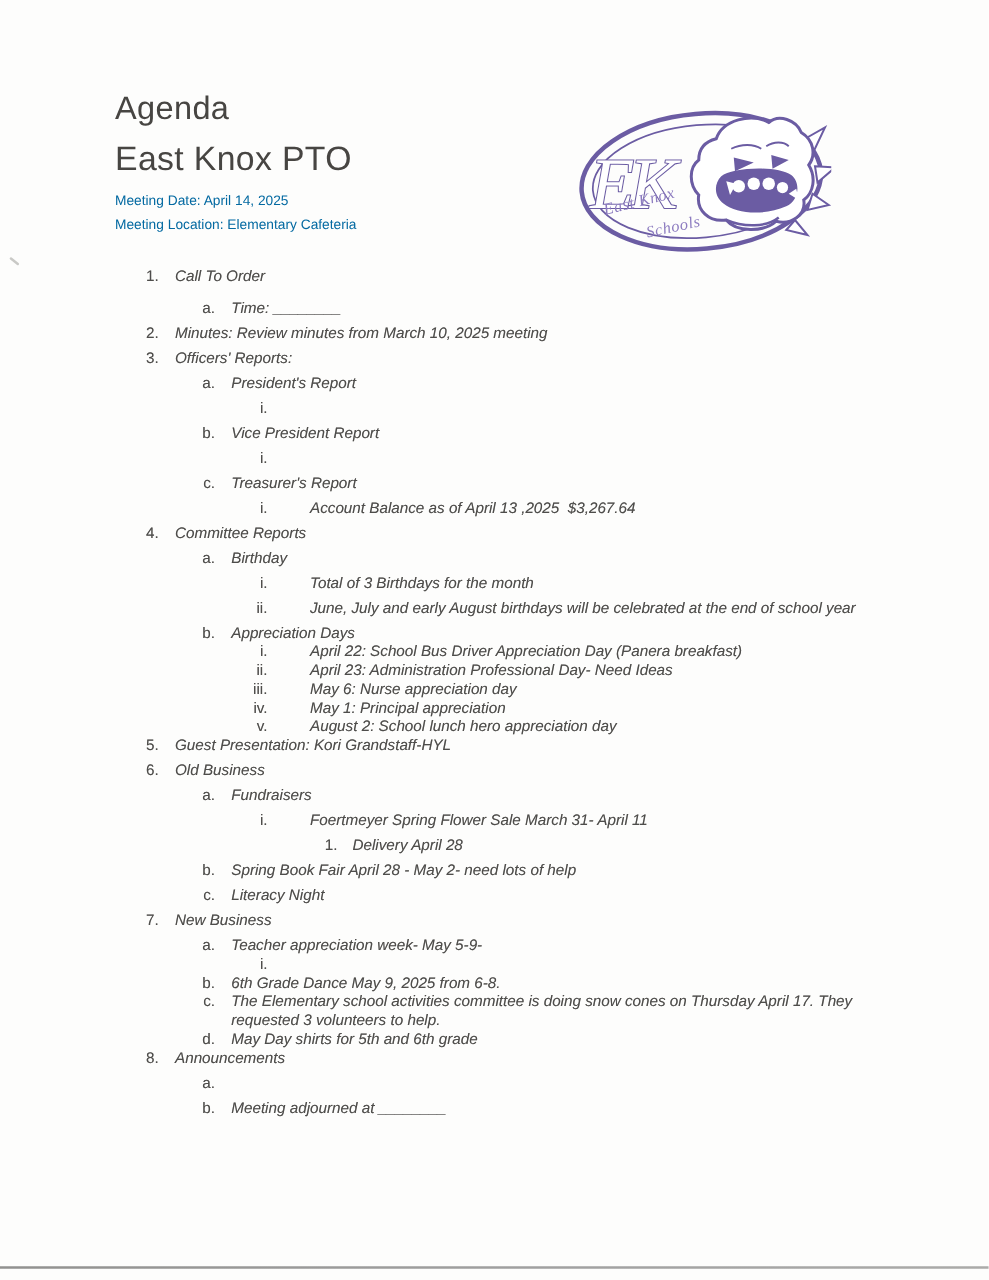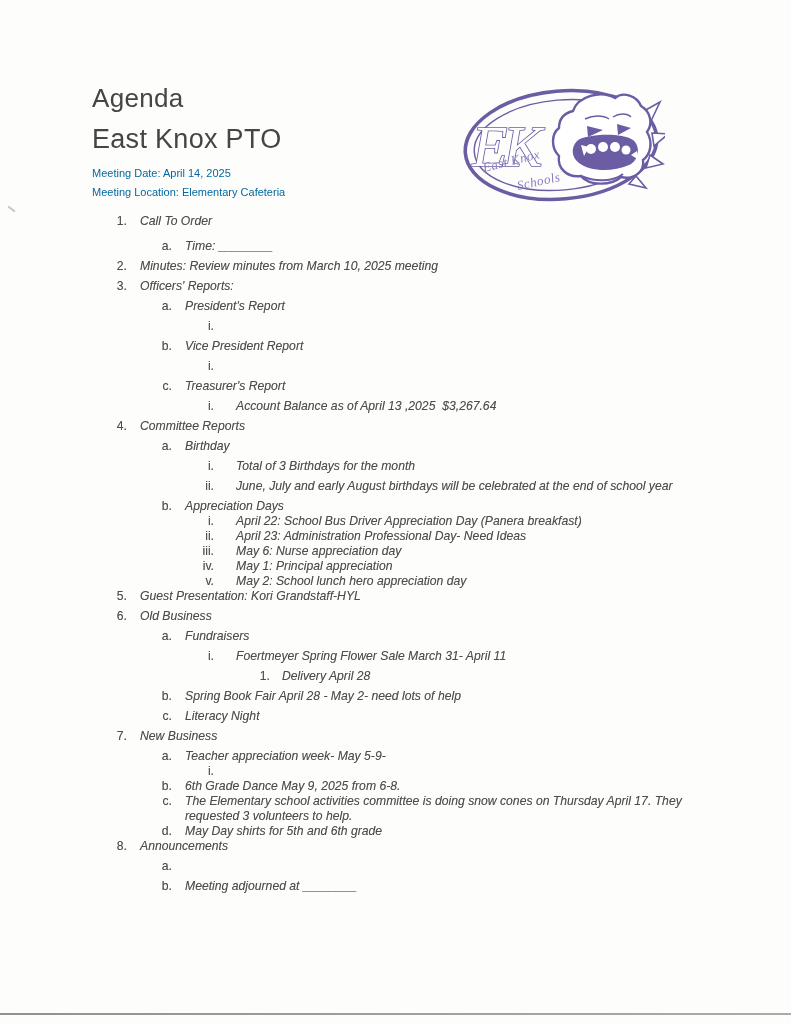--- a/index.html
+++ b/index.html
@@ -4,21 +4,21 @@
 <style>
   html,body { margin:0; padding:0; background:#ffffff; }
   body {
     width:791px; height:1024px; position:relative; overflow:hidden;
     font-family:"Liberation Sans", sans-serif;
   }
   .page {
     position:absolute; inset:0; background:#fdfdfc; color:#4e4d4b;
   }
   
-  .hdr { position:absolute; top:84px; left:92px; }
+  .hdr { position:absolute; top:72px; left:92px; }
   .doc-title {
     font-size:26px; font-weight:400; color:#474542; margin:0; line-height:1.15;
     letter-spacing:0.3px;
   }
   .org-name {
     font-size:27px; font-weight:400; color:#474542; margin:11px 0 0 0; line-height:1.1;
     letter-spacing:0.3px;
   }
   .meta { font-size:11px; color:#0369a1; margin:0; line-height:19px; }
   .meta.first { margin-top:9px; }
@@ -42,21 +42,21 @@
     font-size:12.2px; line-height:15px; color:#4e4d4b;
     text-shadow:0 0 0.4px rgba(90,88,85,0.45);
   }
   .row { display:flex; margin-top:5px; }
   .row.tight { margin-top:0; }
   .row.loose { margin-top:10px; }
   .marker { flex:none; text-align:right; }
   .txt { margin-left:13px; white-space:pre-wrap;font-style:italic; }
   .l1 { padding-left:97px; }  .l1 .marker { width:30px; }
   .l2 { padding-left:140px; } .l2 .marker { width:32px; }
-  .l3 { padding-left:178px; } .l3 .marker { width:36px; } .l3 .txt { margin-left:22px; }
+  .l3 { padding-left:178px; } .l3 .marker { width:36px; } .l3 .txt { margin-left:34px; }
   .l4 { padding-left:232px; } .l4 .marker { width:38px; } .l4 .txt { margin-left:12px; }
 
   
   .scan-edge {
     position:absolute; left:0; right:0; top:1013px; height:2px;
     background:linear-gradient(to right,#7e7e7c,#909090 55%,#9c9c9a);
     opacity:0.85;
   }
   .scan-dash {
     position:absolute; left:7px; top:208px; width:9px; height:2px;
@@ -185,21 +185,21 @@
       <div class="row l3 tight">
         <span class="marker">iii.</span>
         <span class="txt">May 6: Nurse appreciation day</span>
       </div>
       <div class="row l3 tight">
         <span class="marker">iv.</span>
         <span class="txt">May 1: Principal appreciation</span>
       </div>
       <div class="row l3 tight">
         <span class="marker">v.</span>
-        <span class="txt">May 2: School lunch hero appreciation day</span>
+        <span class="txt">August 2: School lunch hero appreciation day</span>
       </div>
       <div class="row l1 tight">
         <span class="marker">5.</span>
         <span class="txt">Guest Presentation: Kori Grandstaff-HYL</span>
       </div>
       <div class="row l1">
         <span class="marker">6.</span>
         <span class="txt">Old Business</span>
       </div>
       <div class="row l2">

